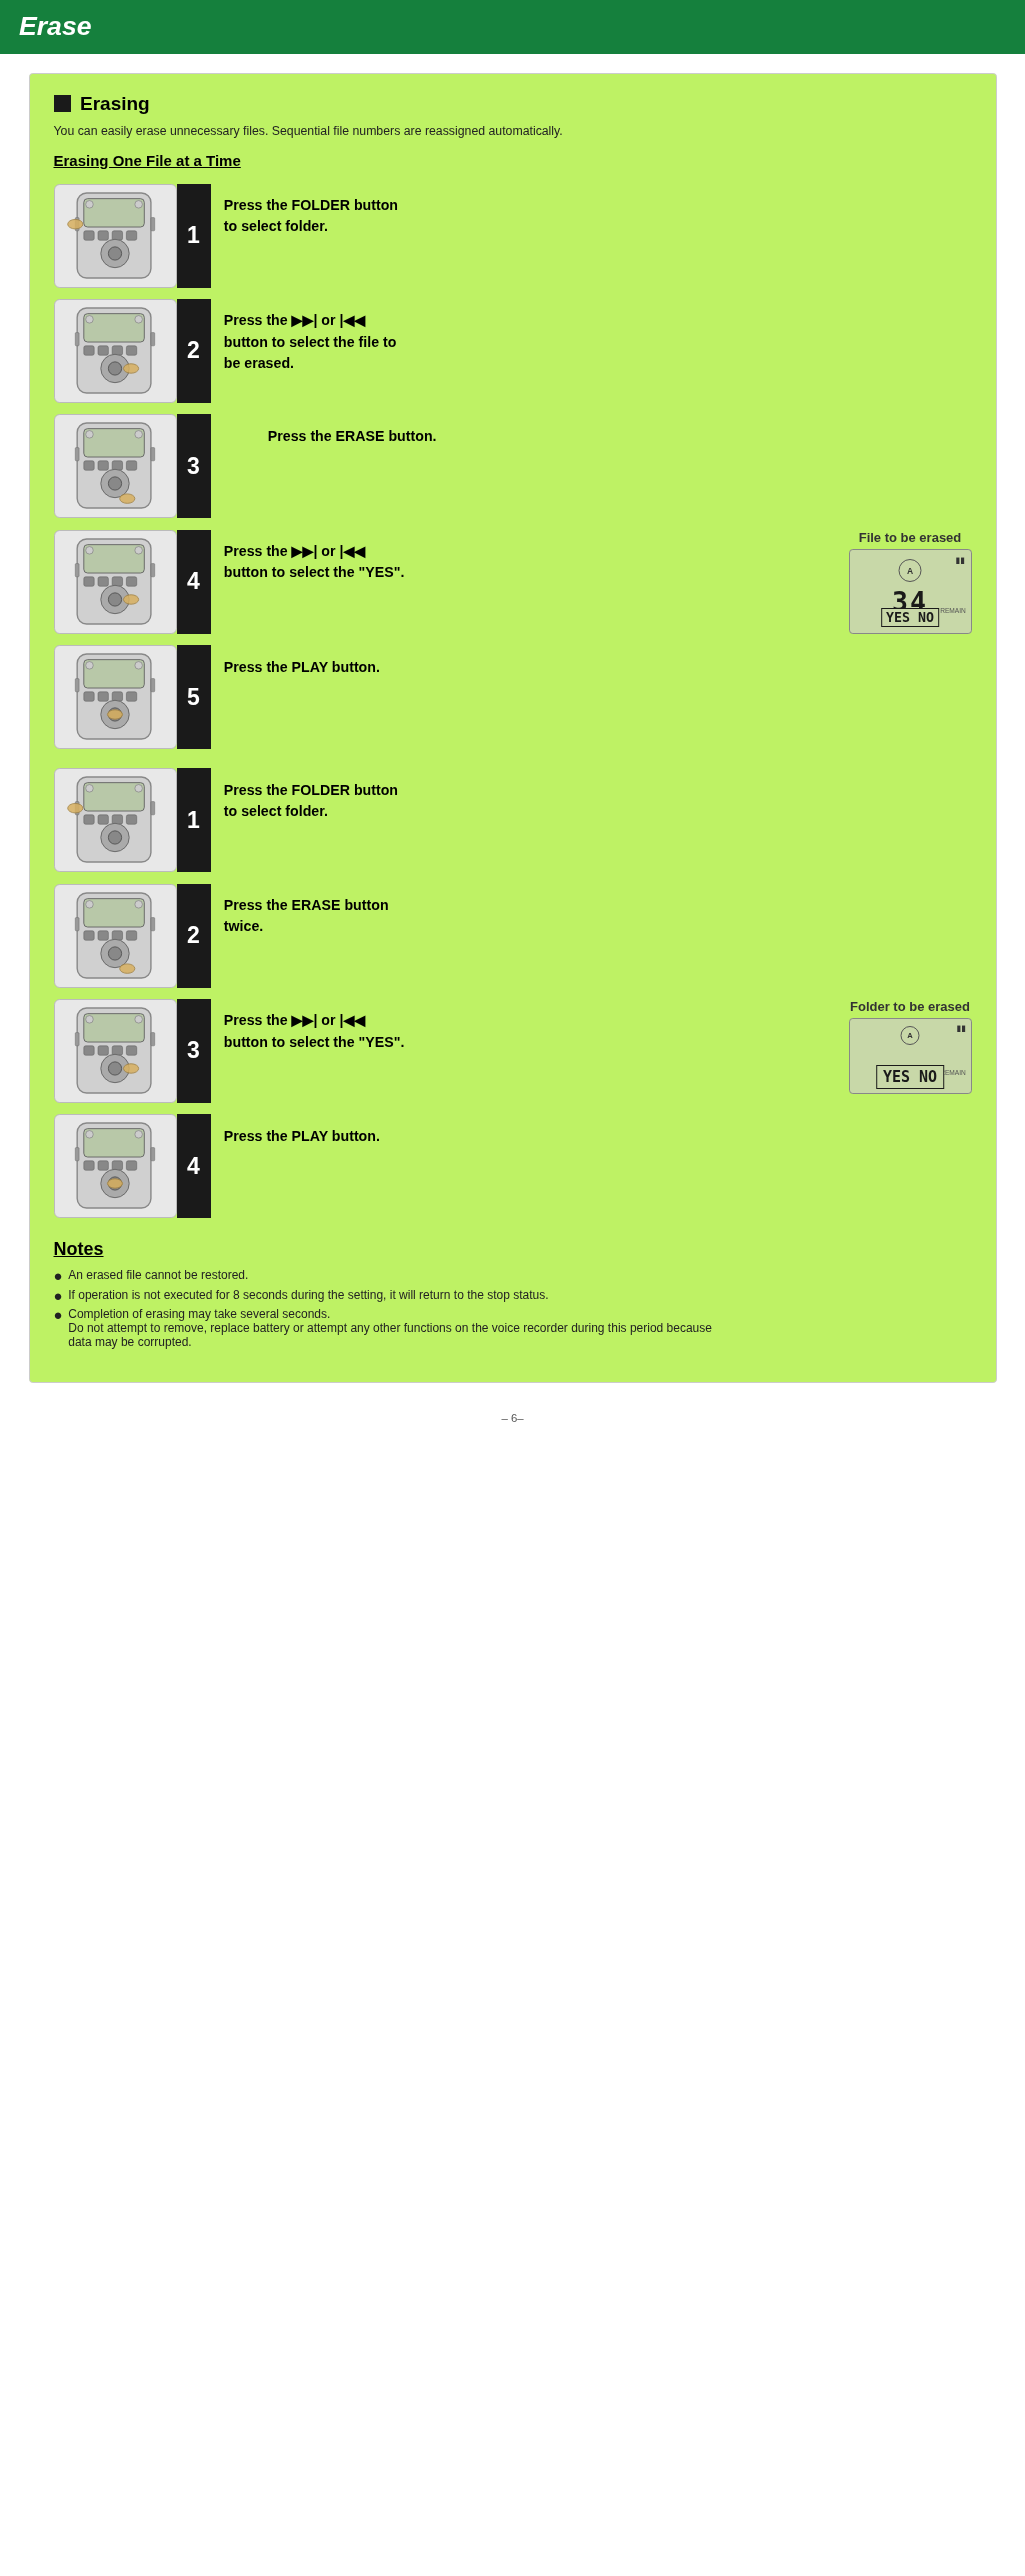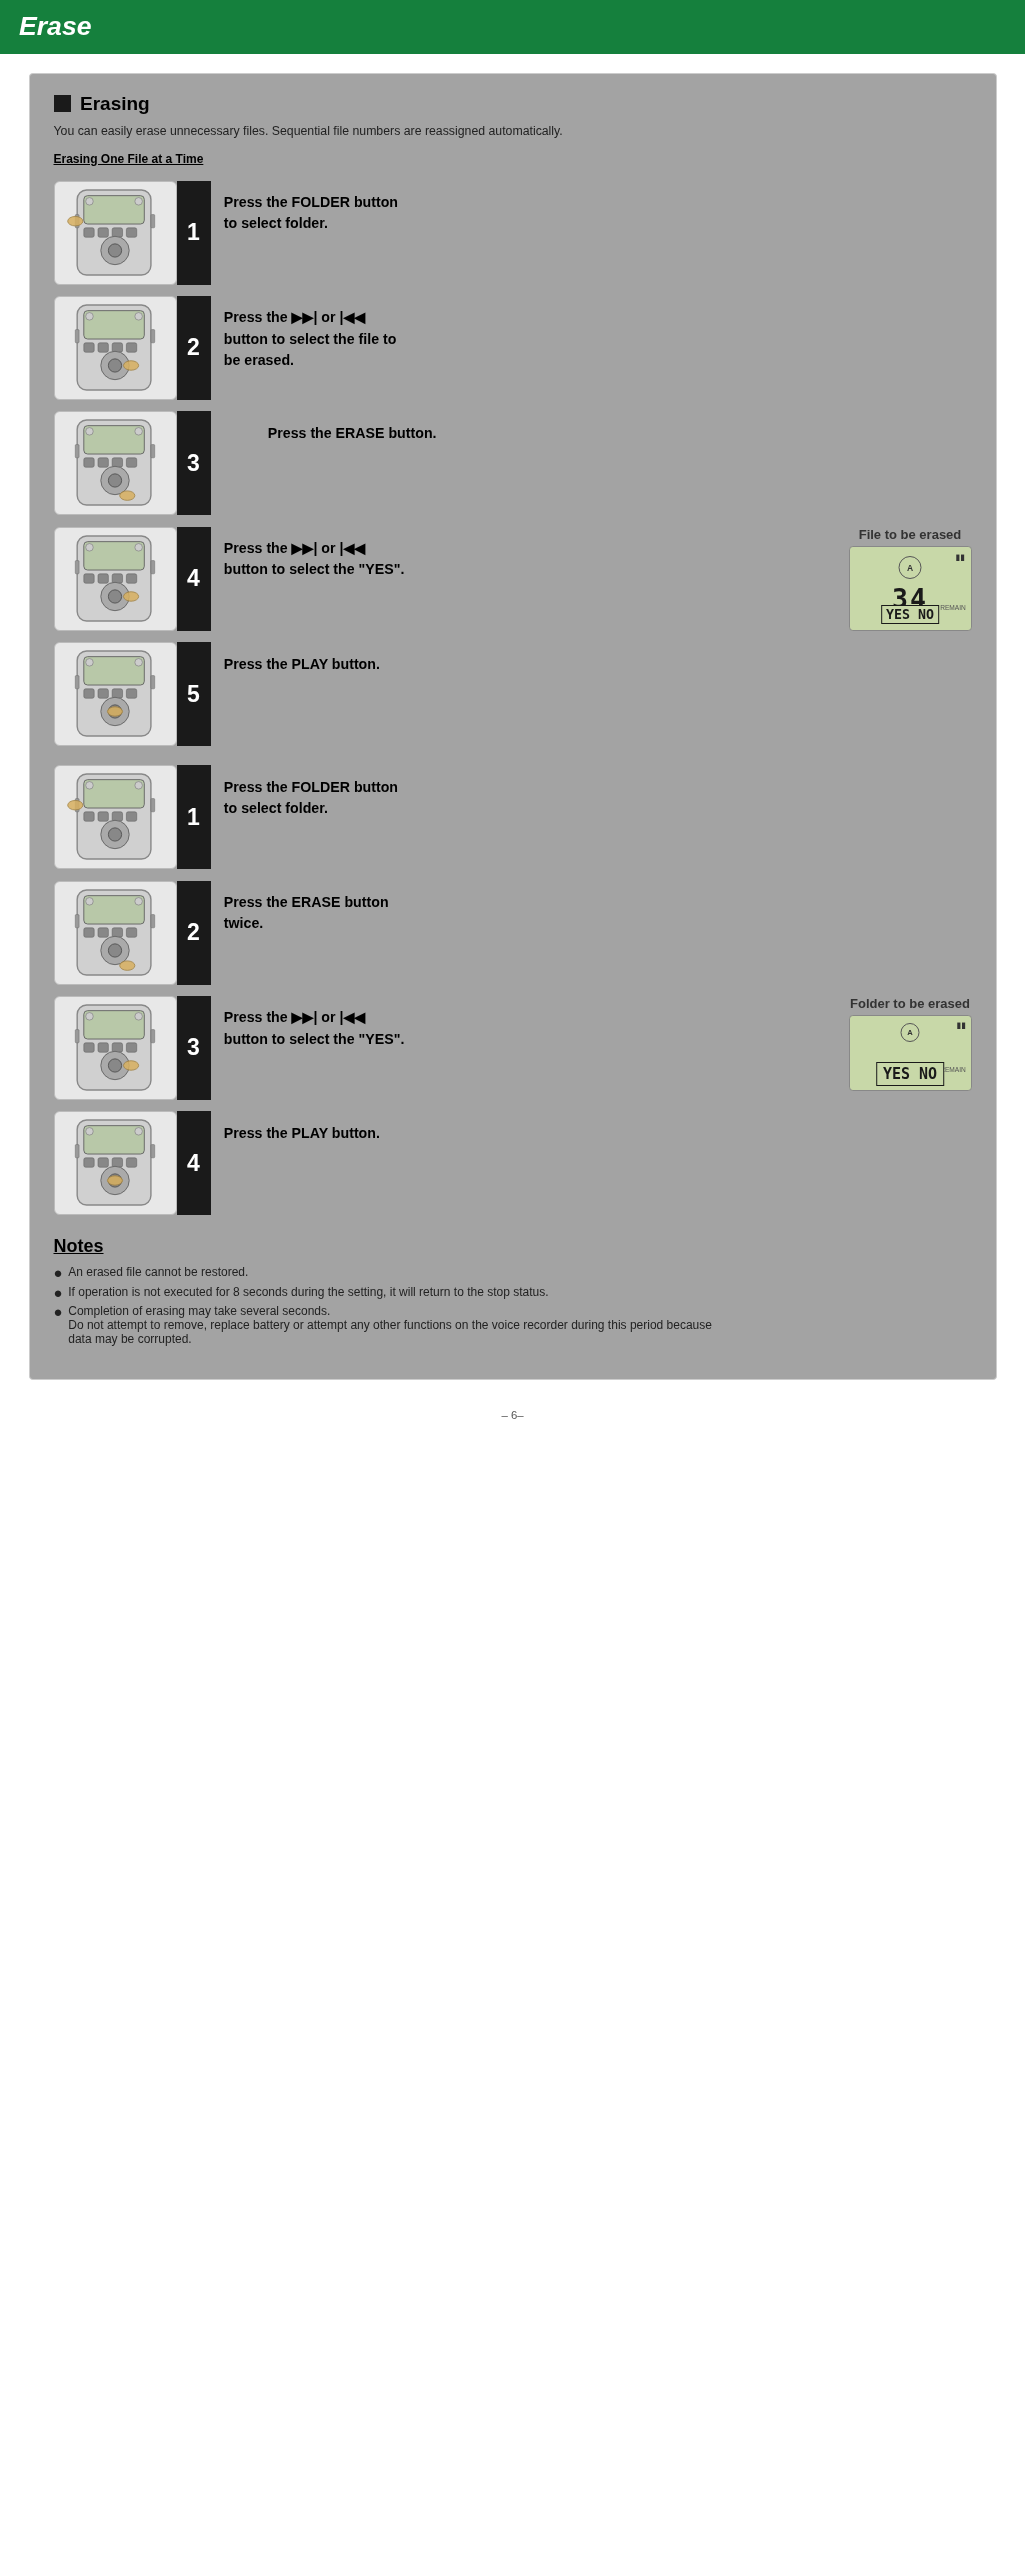--- a/index.html
+++ b/index.html
@@ -16,21 +16,21 @@
       margin-bottom: 0;
     }
     .page-header h1 {
       color: #fff;
       font-style: italic;
       font-size: 26.6px;
       font-weight: bold;
     }
 
     .main-content {
-      background: #a3a3a3;
+      background: #bef264;
       border: 1.9px solid #ccc;
       margin: 19px 28.5px;
       padding: 19px 24px 28.5px 24px;
       border-radius: 3.8px;
     }
 
     .section-title {
       display: flex;
       align-items: center;
       gap: 9.5px;
@@ -50,21 +50,21 @@
 
     .intro-text {
       font-size: 12.3px;
       margin-bottom: 13.3px;
       color: #222;
     }
 
     .subsection-title {
       text-decoration: underline;
       font-weight: bold;
-      font-size: 12px;
+      font-size: 15px;
       margin-bottom: 15px;
     }
 
     .device-img {
       width: 123px;
       height: 104px;
       background: #e8e8e8;
       border: 0.9px solid #bbb;
       border-radius: 5.7px;
       flex-shrink: 0;

